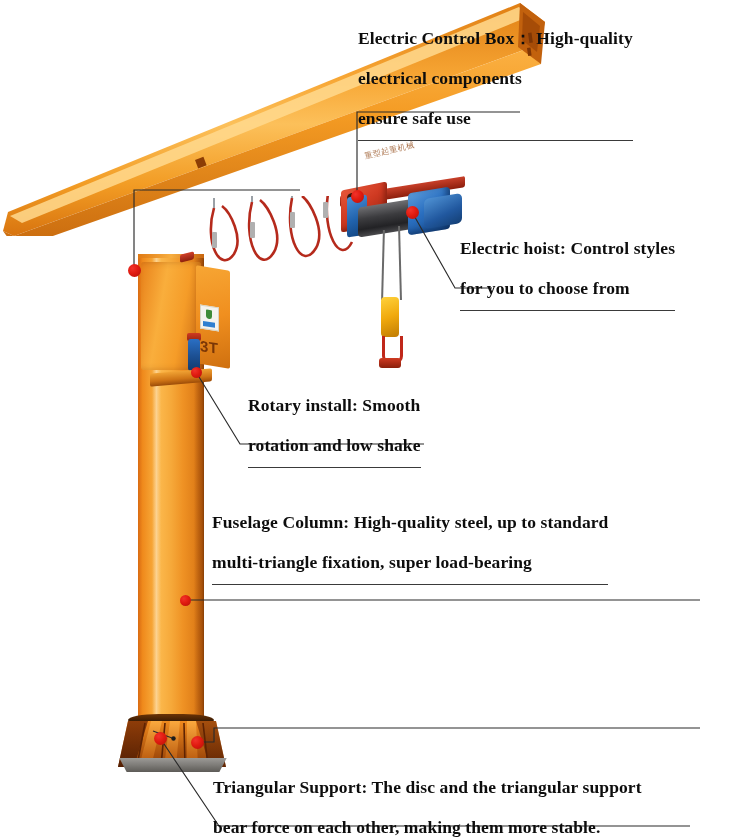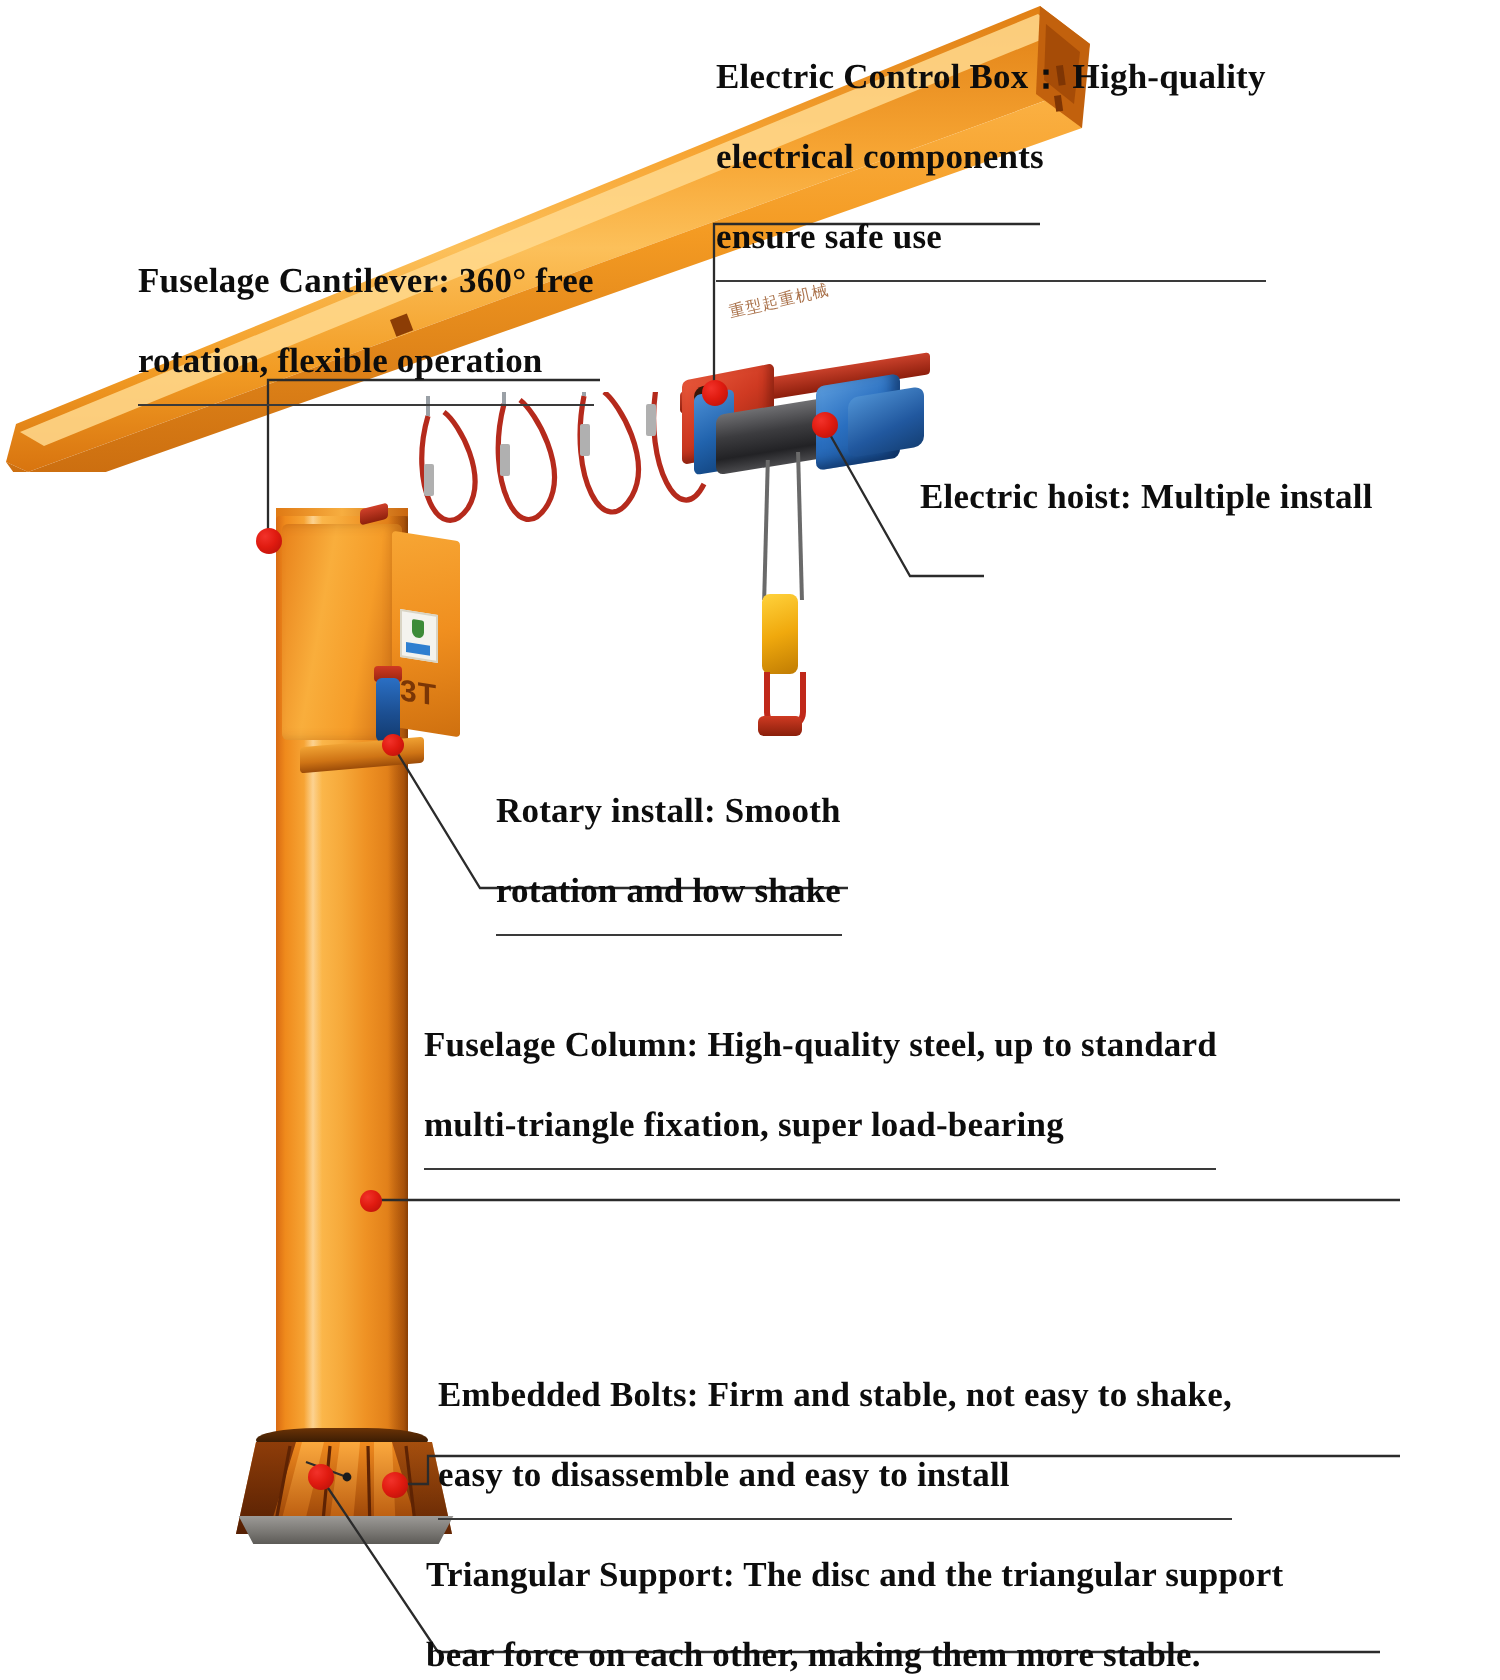--- a/index.html
+++ b/index.html
@@ -421,42 +421,35 @@
   <div class="dot sm" style="left:180px;top:595px"></div>
   <div class="dot" style="left:191px;top:736px"></div>
   <div class="dot" style="left:154px;top:732px"></div>
 
   <div class="annot" style="left:358px;top:18px">
     <span class="ln">Electric Control Box：  High-quality</span>
     <span class="ln">electrical components</span>
     <span class="ln ul">ensure safe use</span>
   </div>
 
-  <div class="annot" style="left:69px;top:120px">
-    <span class="ln">Fuselage Cantilever:  360° free</span>
-    <span class="ln ul">rotation, flexible operation</span>
-  </div>
 
   <div class="annot" style="left:460px;top:228px">
-    <span class="ln">Electric hoist:  Multiple install</span>
+    <span class="ln">Electric hoist:  Control styles</span>
+    <span class="ln ul">for you to choose from</span>
   </div>
 
   <div class="annot" style="left:248px;top:385px">
     <span class="ln">Rotary install:  Smooth</span>
     <span class="ln ul">rotation and low shake</span>
   </div>
 
   <div class="annot" style="left:212px;top:502px">
     <span class="ln">Fuselage Column:  High-quality steel, up to standard</span>
     <span class="ln ul">multi-triangle fixation, super load-bearing</span>
   </div>
 
-  <div class="annot" style="left:219px;top:677px">
-    <span class="ln">Embedded Bolts:  Firm and stable, not easy to shake,</span>
-    <span class="ln ul">easy to disassemble and easy to install</span>
-  </div>
 
   <div class="annot" style="left:213px;top:767px">
     <span class="ln">Triangular Support:  The disc and the triangular support</span>
     <span class="ln ul">bear force on each other, making them more stable.</span>
   </div>
 
 </div>
 
 </body></html>

